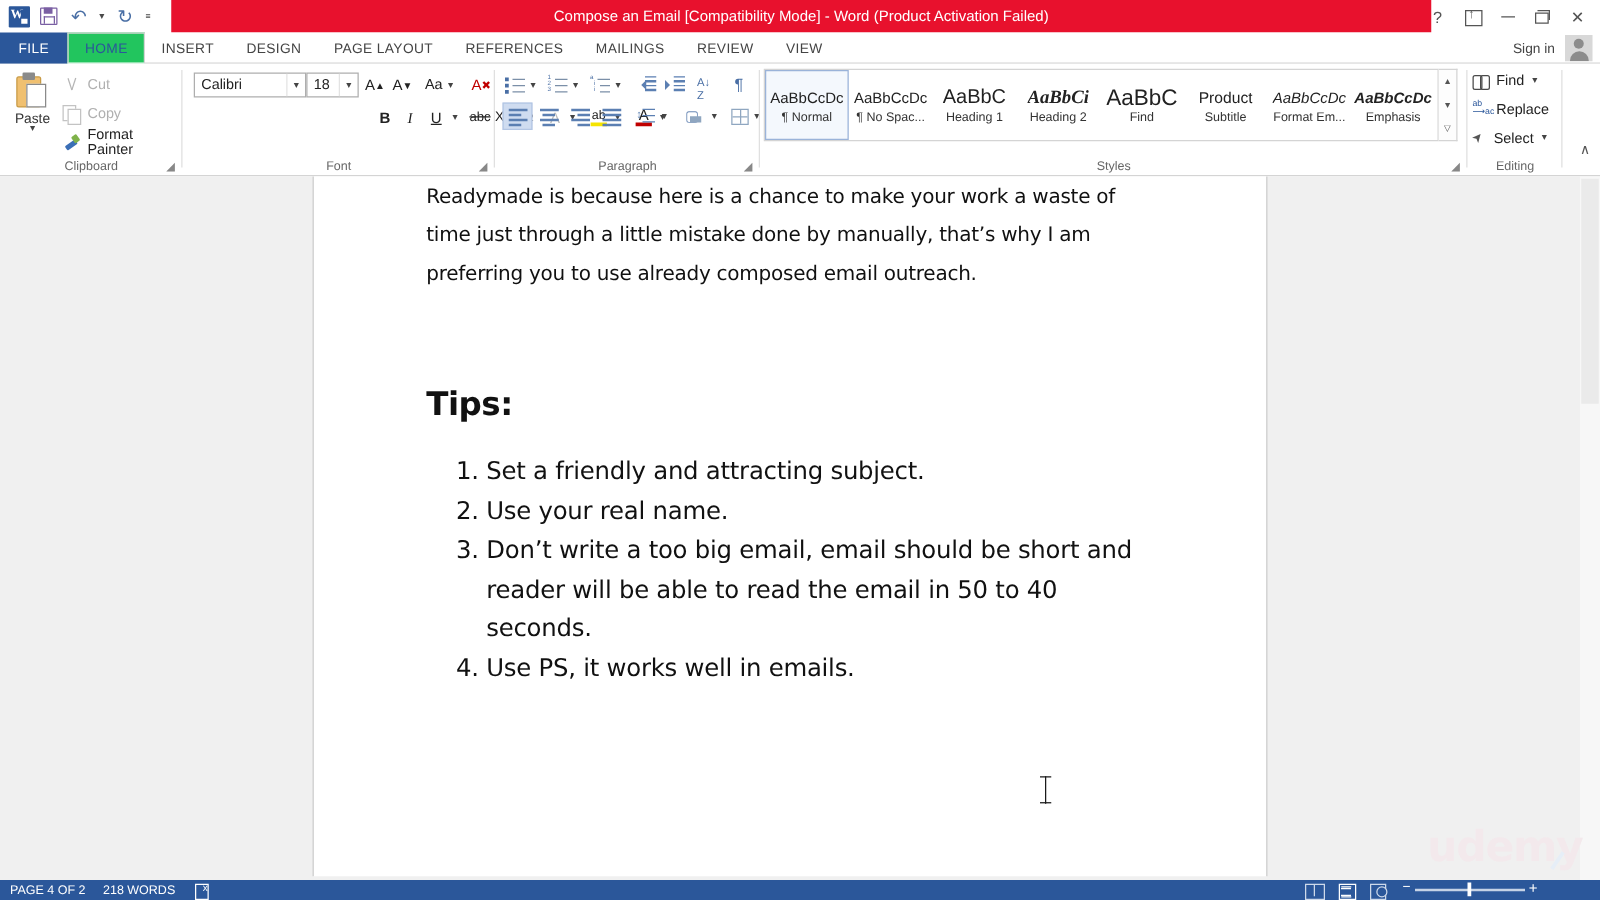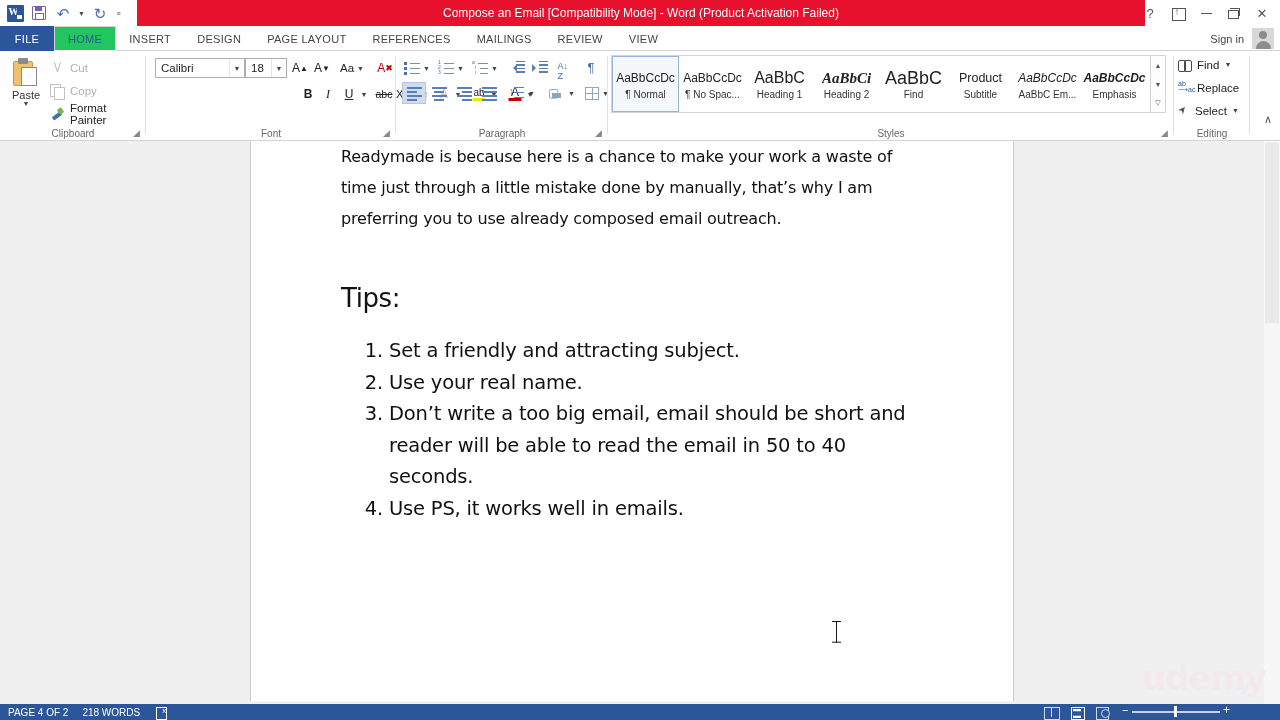--- a/index.html
+++ b/index.html
@@ -284,21 +284,21 @@
     position: absolute; left: 250px; top: 0px; width: 764px; height: 560px;
     background: #ffffff; border-left: 1px solid #c8c8c8; border-right: 1px solid #c8c8c8;
   }
   .doc-body { position: absolute; left: 90px; top: 0px; width: 580px; }
   .para {
     font-family: "DejaVu Sans", sans-serif;
     font-size: 16px; color: #111; line-height: 31px; letter-spacing: -0.2px;
   }
   .tips-head {
     font-family: "DejaVu Sans", sans-serif;
-    font-size: 26px; font-weight: normal; color: #111; margin-top: 49px; letter-spacing: -0.4px;
+    font-size: 26px; font-weight: bold; color: #111; margin-top: 75px; letter-spacing: -0.4px;
   }
   ol.tips {
     margin-top: 22px; padding-left: 48px;
     font-family: "DejaVu Sans", sans-serif;
     font-size: 19.5px; color: #111; line-height: 31.5px; letter-spacing: -0.2px;
   }
   ol.tips li { margin: 0; }
   .ibeam {
     position: absolute; left: 832px; top: 480px; width: 9px; height: 22px;
   }
@@ -698,21 +698,21 @@
       <div class="style-item">
         <span class="style-prev" style="font-size:18px;">AaBbC</span>
         <span class="style-name">Find</span>
       </div>
       <div class="style-item">
         <span class="style-prev" style="font-size:12.5px;">Product</span>
         <span class="style-name">Subtitle</span>
       </div>
       <div class="style-item">
         <span class="style-prev" style="font-size:12px; font-style:italic;">AaBbCcDc</span>
-        <span class="style-name">AaBbC Em...</span>
+        <span class="style-name">Format Em...</span>
       </div>
       <div class="style-item">
         <span class="style-prev" style="font-size:12px; font-style:italic; font-weight:bold;">AaBbCcDc</span>
         <span class="style-name">Emphasis</span>
       </div>
     </div>
     <div class="gallery-scroll">
       <div class="gs-btn">▲</div>
       <div class="gs-btn">▼</div>
       <div class="gs-btn">▽</div>

